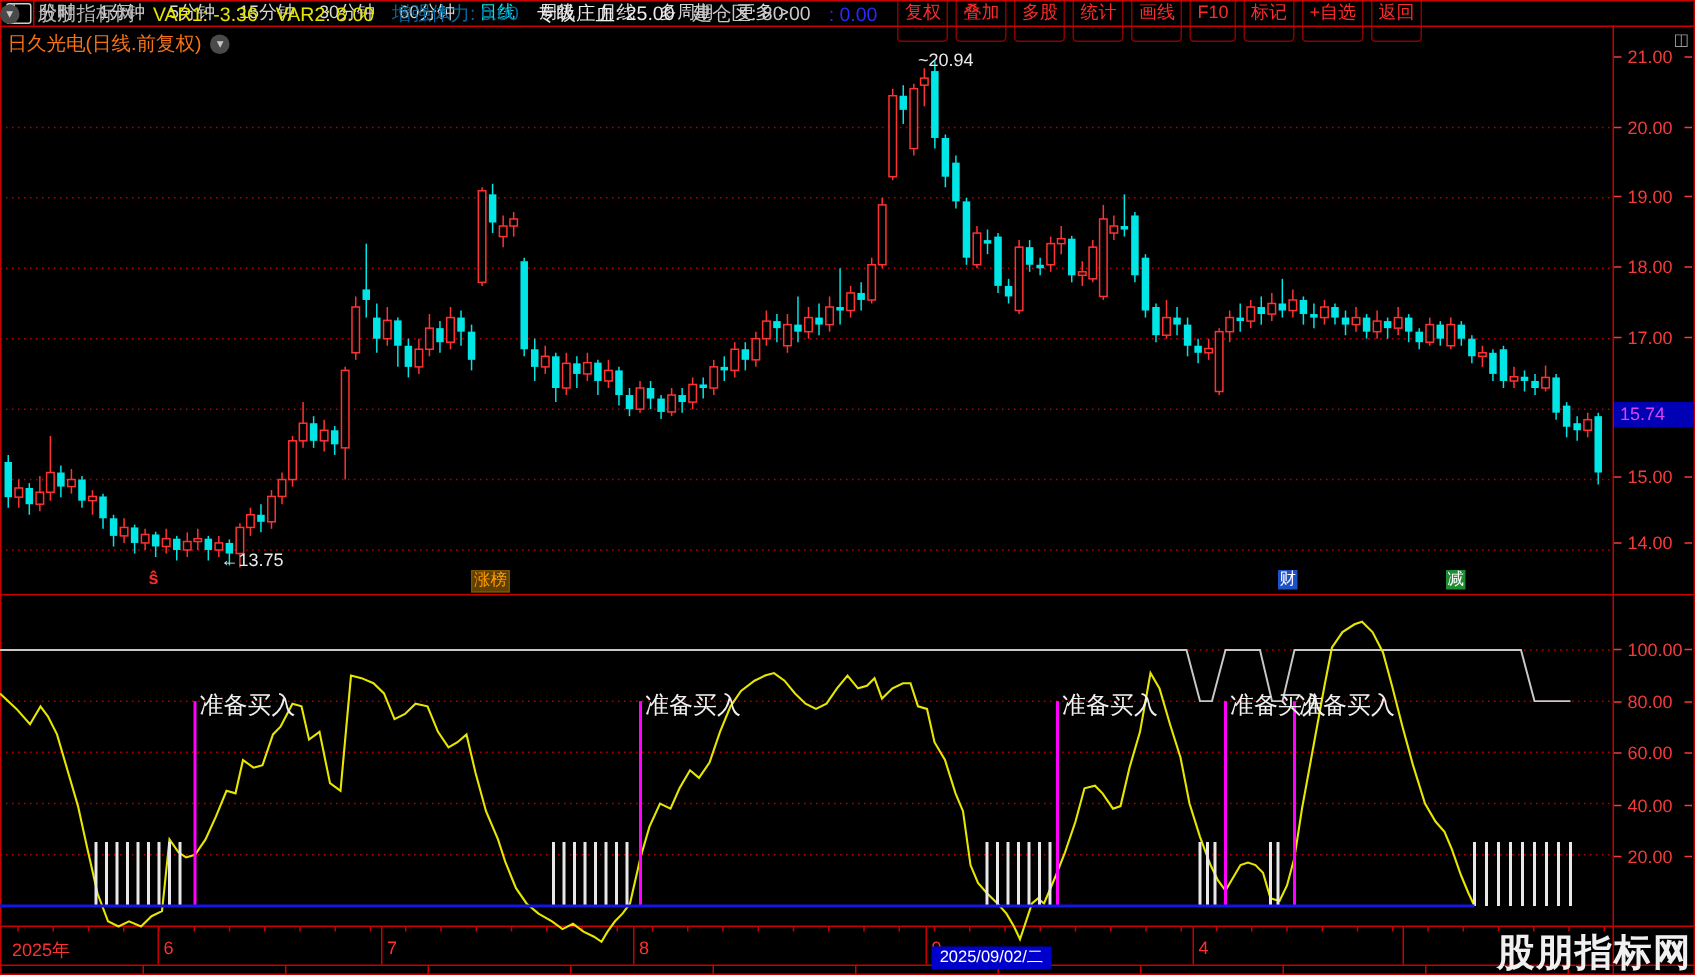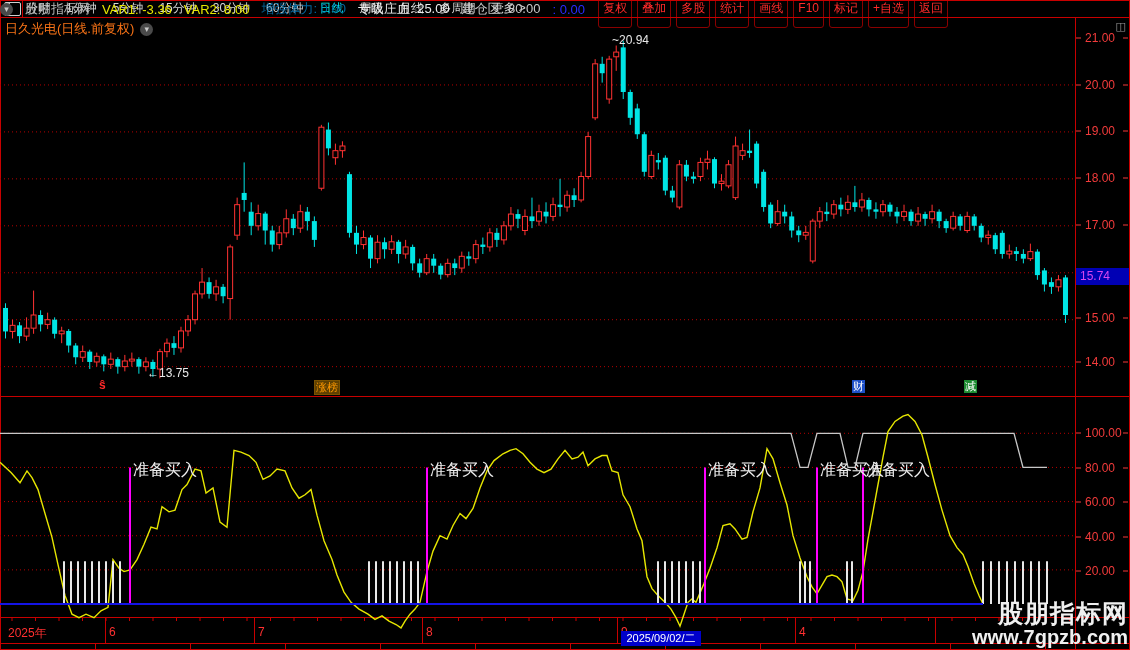--- a/index.html
+++ b/index.html
@@ -602,16 +602,15 @@
         <div class="month-lab" style="left: 258px;">7</div>
         <div class="month-lab" style="left: 426px;">8</div>
         <div class="month-lab" style="left: 621px;">9</div>
         <div class="month-lab" style="left: 799px;">4</div>
         <div class="month-lab" style="left: 939px; margin-top: 24px;">11</div>
       </div>
     <div id="date-box">2025/09/02/二</div>
 
     <div id="wm">
       <div class="l1">股朋指标网</div>
-      <div class="l2">www.7gpzb.com</div>
     </div>
   </div>
 </div>
 
 </body></html>

